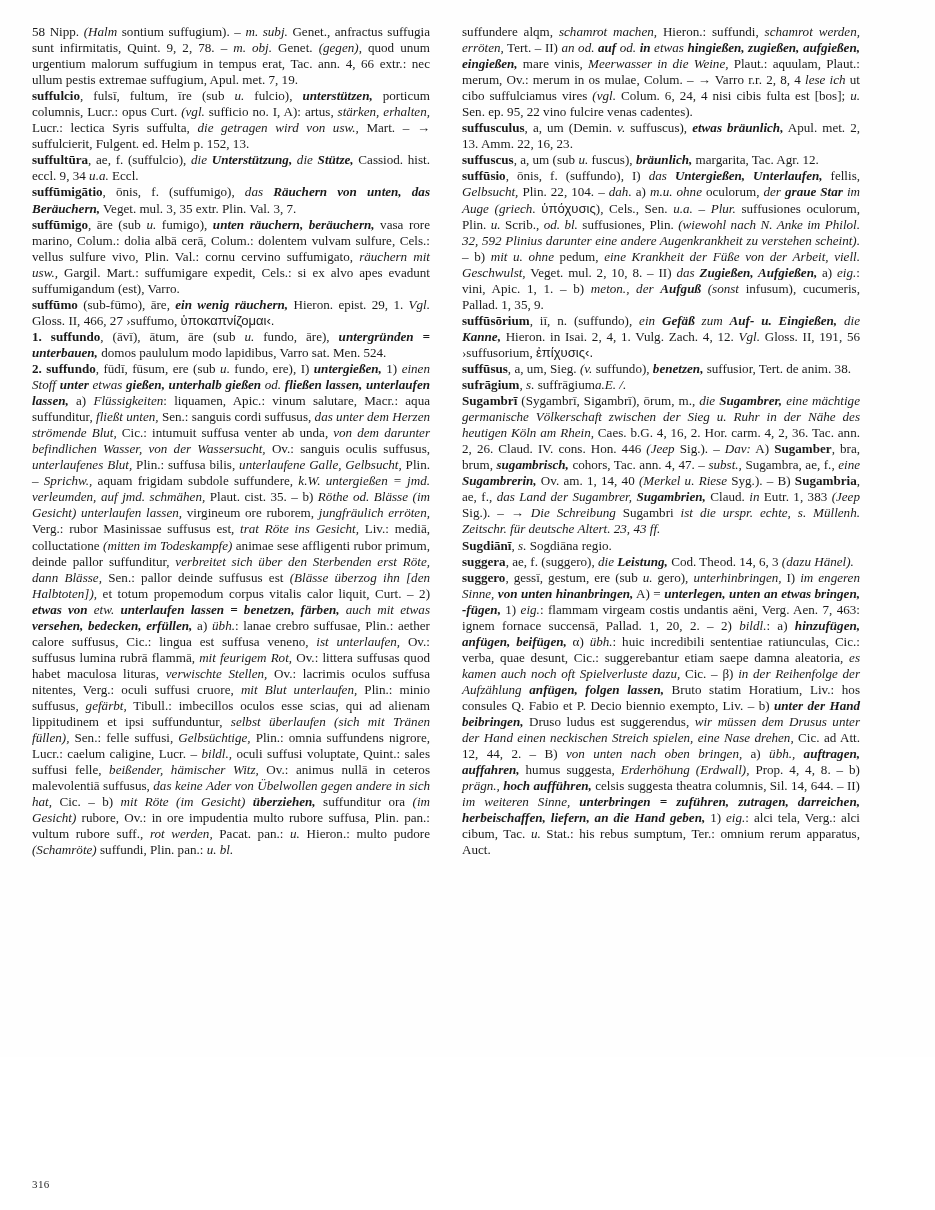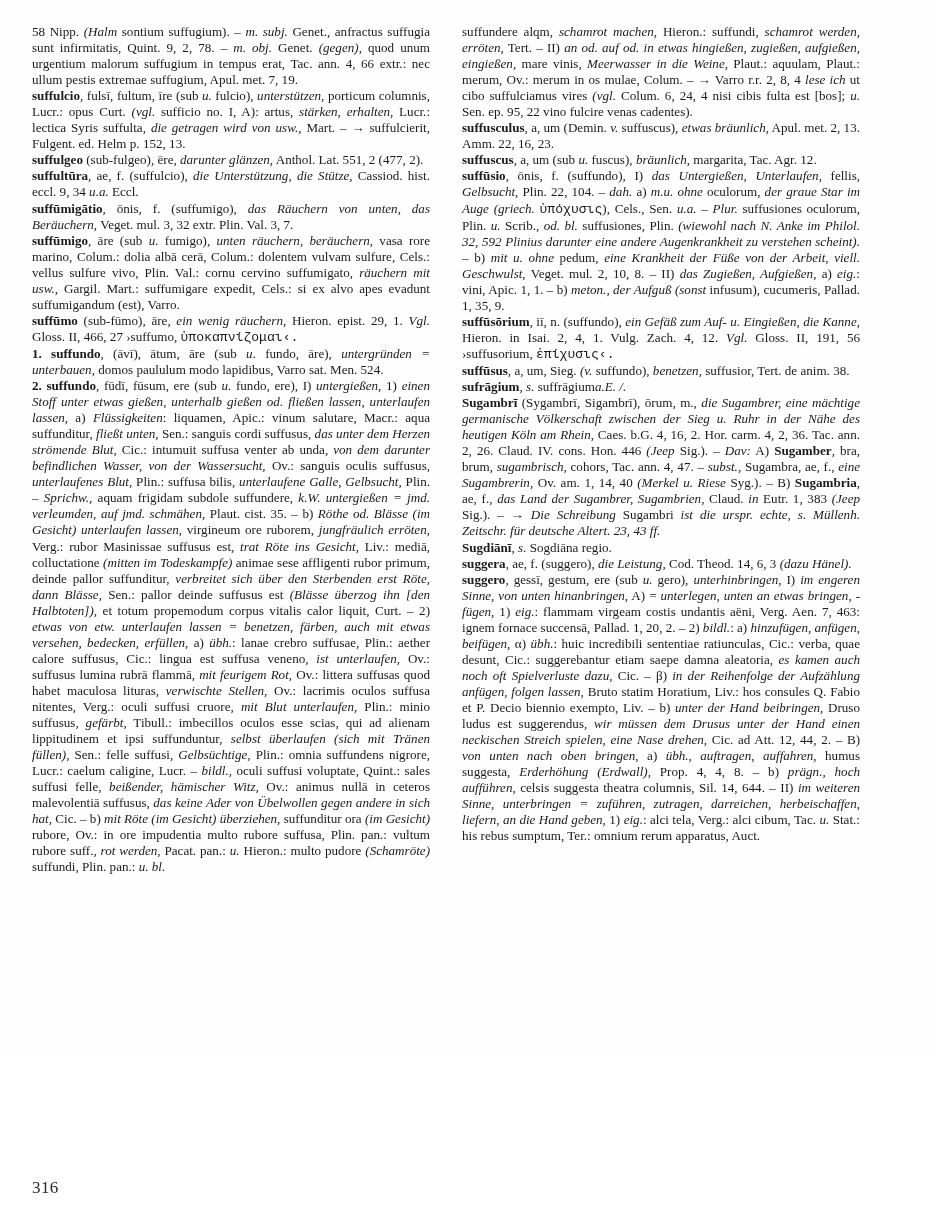--- a/index.html
+++ b/index.html
@@ -49,49 +49,48 @@
     text-indent: 0;
   }
   .entry + .entry { margin-top: 0; }
   .hw {
     font-weight: bold;
   }
   .it {
     font-style: italic;
   }
   .bi {
-    font-weight: normal;
+    font-weight: bold;
     font-style: italic;
   }
   .gk {
-    font-family: Liberation Mono, monospace;
+    font-family: Liberation Sans, sans-serif;
     font-style: normal;
   }
   .folio {
     position: absolute;
     left: 32px;
     top: 1178px;
-    font-size: 17px;
+    font-size: 11px;
     color: #2a2a2a;
     letter-spacing: 0.4px;
   }
   
   .entry { text-align-last: left; }
 </style>
 </head>
 <body>
 
 <div id="page">
   <div class="columns">
     <div class="column" id="col-left">
         <p class="entry"><span>58 Nipp. </span><span class="it">(Halm</span><span> sontium suffugium). – </span><span class="it">m. subj.</span><span> Genet., anfractus suffugia sunt infirmitatis, Quint. 9, 2, 78. – </span><span class="it">m. obj.</span><span> Genet. </span><span class="it">(gegen)</span><span>, quod unum urgentium malorum suffugium in tempus erat, Tac. ann. 4, 66 extr.: nec ullum pestis extremae suffugium, Apul. met. 7, 19.</span></p>
         <p class="entry"><span class="hw">suffulcio</span><span>, fulsī, fultum, īre (sub </span><span class="it">u.</span><span> fulcio), </span><span class="bi">unterstützen,</span><span> porticum columnis, Lucr.: opus Curt. </span><span class="it">(vgl.</span><span> sufficio no. I, A): artus, </span><span class="it">stärken, erhalten,</span><span> Lucr.: lectica Syris suffulta, </span><span class="it">die getragen wird von usw.,</span><span> Mart. – → suffulcierit, Fulgent. ed. Helm p. 152, 13.</span></p>
-        <p class="entry"><span class="hw">suffulgeo</span><span> (sub-fulgeo), ēre, </span><span class="bi">darunter glänzen,</span><span> Anthol. Lat. 551, 2 (477, 2).</span></p>
         <p class="entry"><span class="hw">suffultūra</span><span>, ae, f. (suffulcio), </span><span class="it">die </span><span class="bi">Unterstützung,</span><span class="it"> die </span><span class="bi">Stütze,</span><span> Cassiod. hist. eccl. 9, 34 </span><span class="it">u.a.</span><span> Eccl.</span></p>
-        <p class="entry"><span class="hw">suffūmigātio</span><span>, ōnis, f. (suffumigo), </span><span class="it">das </span><span class="bi">Räuchern von unten, das Beräuchern,</span><span> Veget. mul. 3, 32 extr. Plin. Val. 3, 7.</span></p>
+        <p class="entry"><span class="hw">suffūmigātio</span><span>, ōnis, f. (suffumigo), </span><span class="it">das </span><span class="bi">Räuchern von unten, das Beräuchern,</span><span> Veget. mul. 3, 35 extr. Plin. Val. 3, 7.</span></p>
         <p class="entry"><span class="hw">suffūmigo</span><span>, āre (sub </span><span class="it">u.</span><span> fumigo), </span><span class="bi">unten räuchern, beräuchern,</span><span> vasa rore marino, Colum.: dolia albā cerā, Colum.: dolentem vulvam sulfure, Cels.: vellus sulfure vivo, Plin. Val.: cornu cervino suffumigato, </span><span class="it">räuchern mit usw.,</span><span> Gargil. Mart.: suffumigare expedit, Cels.: si ex alvo apes evadunt suffumigandum (est), Varro.</span></p>
         <p class="entry"><span class="hw">suffūmo</span><span> (sub-fūmo), āre, </span><span class="bi">ein wenig räuchern,</span><span> Hieron. epist. 29, 1. </span><span class="it">Vgl.</span><span> Gloss. II, 466, 27 ›suffumo, </span><span class="gk">ὑποκαπνίζομαι‹.</span></p>
         <p class="entry"><span class="hw">1. suffundo</span><span>, (āvī), ātum, āre (sub </span><span class="it">u.</span><span> fundo, āre), </span><span class="bi">untergründen = unterbauen,</span><span> domos paululum modo lapidibus, Varro sat. Men. 524.</span></p>
         <p class="entry"><span class="hw">2. suffundo</span><span>, fūdī, fūsum, ere (sub </span><span class="it">u.</span><span> fundo, ere), I) </span><span class="bi">untergießen,</span><span> 1) </span><span class="it">einen Stoff </span><span class="bi">unter</span><span class="it"> etwas </span><span class="bi">gießen, unterhalb gießen</span><span class="it"> od. </span><span class="bi">fließen lassen, unterlaufen lassen,</span><span> a) </span><span class="it">Flüssigkeiten</span><span>: liquamen, Apic.: vinum salutare, Macr.: aqua suffunditur, </span><span class="it">fließt unten,</span><span> Sen.: sanguis cordi suffusus, </span><span class="it">das unter dem Herzen strömende Blut,</span><span> Cic.: intumuit suffusa venter ab unda, </span><span class="it">von dem darunter befindlichen Wasser, von der Wassersucht,</span><span> Ov.: sanguis oculis suffusus, </span><span class="it">unterlaufenes Blut,</span><span> Plin.: suffusa bilis, </span><span class="it">unterlaufene Galle, Gelbsucht,</span><span> Plin. – </span><span class="it">Sprichw.,</span><span> aquam frigidam subdole suffundere, </span><span class="it">k.W. untergießen = jmd. verleumden, auf jmd. schmähen,</span><span> Plaut. cist. 35. – b) </span><span class="it">Röthe od. Blässe (im Gesicht) unterlaufen lassen,</span><span> virgineum ore ruborem, </span><span class="it">jungfräulich erröten,</span><span> Verg.: rubor Masinissae suffusus est, </span><span class="it">trat Röte ins Gesicht,</span><span> Liv.: mediā, colluctatione </span><span class="it">(mitten im Todeskampfe)</span><span> animae sese affligenti rubor primum, deinde pallor suffunditur, </span><span class="it">verbreitet sich über den Sterbenden erst Röte, dann Blässe,</span><span> Sen.: pallor deinde suffusus est </span><span class="it">(Blässe überzog ihn [den Halbtoten]),</span><span> et totum propemodum corpus vitalis calor liquit, Curt. – 2) </span><span class="bi">etwas von</span><span class="it"> etw. </span><span class="bi">unterlaufen lassen = benetzen, färben,</span><span class="it"> auch mit etwas </span><span class="bi">versehen, bedecken, erfüllen,</span><span> a) </span><span class="it">übh.</span><span>: lanae crebro suffusae, Plin.: aether calore suffusus, Cic.: lingua est suffusa veneno, </span><span class="it">ist unterlaufen,</span><span> Ov.: suffusus lumina rubrā flammā, </span><span class="it">mit feurigem Rot,</span><span> Ov.: littera suffusas quod habet maculosa lituras, </span><span class="it">verwischte Stellen,</span><span> Ov.: lacrimis oculos suffusa nitentes, Verg.: oculi suffusi cruore, </span><span class="it">mit Blut unterlaufen,</span><span> Plin.: minio suffusus, </span><span class="it">gefärbt,</span><span> Tibull.: imbecillos oculos esse scias, qui ad alienam lippitudinem et ipsi suffunduntur, </span><span class="it">selbst überlaufen (sich mit Tränen füllen),</span><span> Sen.: felle suffusi, </span><span class="it">Gelbsüchtige,</span><span> Plin.: omnia suffundens nigrore, Lucr.: caelum caligine, Lucr. – </span><span class="it">bildl.,</span><span> oculi suffusi voluptate, Quint.: sales suffusi felle, </span><span class="it">beißender, hämischer Witz,</span><span> Ov.: animus nullā in ceteros malevolentiā suffusus, </span><span class="it">das keine Ader von Übelwollen gegen andere in sich hat,</span><span> Cic. – b) </span><span class="it">mit Röte (im Gesicht) </span><span class="bi">überziehen,</span><span> suffunditur ora </span><span class="it">(im Gesicht)</span><span> rubore, Ov.: in ore impudentia multo rubore suffusa, Plin. pan.: vultum rubore suff., </span><span class="it">rot werden,</span><span> Pacat. pan.: </span><span class="it">u.</span><span> Hieron.: multo pudore </span><span class="it">(Schamröte)</span><span> suffundi, Plin. pan.: </span><span class="it">u. bl.</span></p>
       </div>
     <div class="column" id="col-right">
         <p class="entry"><span>suffundere alqm, </span><span class="it">schamrot machen,</span><span> Hieron.: suffundi, </span><span class="it">schamrot werden, erröten,</span><span> Tert. – II) </span><span class="it">an od. </span><span class="bi">auf</span><span class="it"> od. </span><span class="bi">in</span><span class="it"> etwas </span><span class="bi">hingießen, zugießen, aufgießen, eingießen,</span><span> mare vinis, </span><span class="it">Meerwasser in die Weine,</span><span> Plaut.: aquulam, Plaut.: merum, Ov.: merum in os mulae, Colum. – → Varro r.r. 2, 8, 4 </span><span class="it">lese ich</span><span> ut cibo suffulciamus vires </span><span class="it">(vgl.</span><span> Colum. 6, 24, 4 nisi cibis fulta est [bos]; </span><span class="it">u.</span><span> Sen. ep. 95, 22 vino fulcire venas cadentes).</span></p>
         <p class="entry"><span class="hw">suffusculus</span><span>, a, um (Demin. </span><span class="it">v.</span><span> suffuscus), </span><span class="bi">etwas bräunlich,</span><span> Apul. met. 2, 13. Amm. 22, 16, 23.</span></p>
         <p class="entry"><span class="hw">suffuscus</span><span>, a, um (sub </span><span class="it">u.</span><span> fuscus), </span><span class="bi">bräunlich,</span><span> margarita, Tac. Agr. 12.</span></p>
         <p class="entry"><span class="hw">suffūsio</span><span>, ōnis, f. (suffundo), I) </span><span class="it">das </span><span class="bi">Untergießen, Unterlaufen,</span><span> fellis, </span><span class="it">Gelbsucht,</span><span> Plin. 22, 104. – </span><span class="it">dah.</span><span> a) </span><span class="it">m.u. ohne</span><span> oculorum, </span><span class="it">der </span><span class="bi">graue Star</span><span class="it"> im Auge (griech. </span><span class="gk">ὑπόχυσις</span><span>), Cels., Sen. </span><span class="it">u.a.</span><span> – </span><span class="it">Plur.</span><span> suffusiones oculorum, Plin. </span><span class="it">u.</span><span> Scrib., </span><span class="it">od. bl.</span><span> suffusiones, Plin. </span><span class="it">(wiewohl nach N. Anke im Philol. 32, 592 Plinius darunter eine andere Augenkrankheit zu verstehen scheint).</span><span> – b) </span><span class="it">mit u. ohne</span><span> pedum, </span><span class="it">eine Krankheit der Füße von der Arbeit, viell. Geschwulst,</span><span> Veget. mul. 2, 10, 8. – II) </span><span class="it">das </span><span class="bi">Zugießen, Aufgießen,</span><span> a) </span><span class="it">eig.</span><span>: vini, Apic. 1, 1. – b) </span><span class="it">meton., der </span><span class="bi">Aufguß</span><span class="it"> (sonst</span><span> infusum), cucumeris, Pallad. 1, 35, 9.</span></p>

